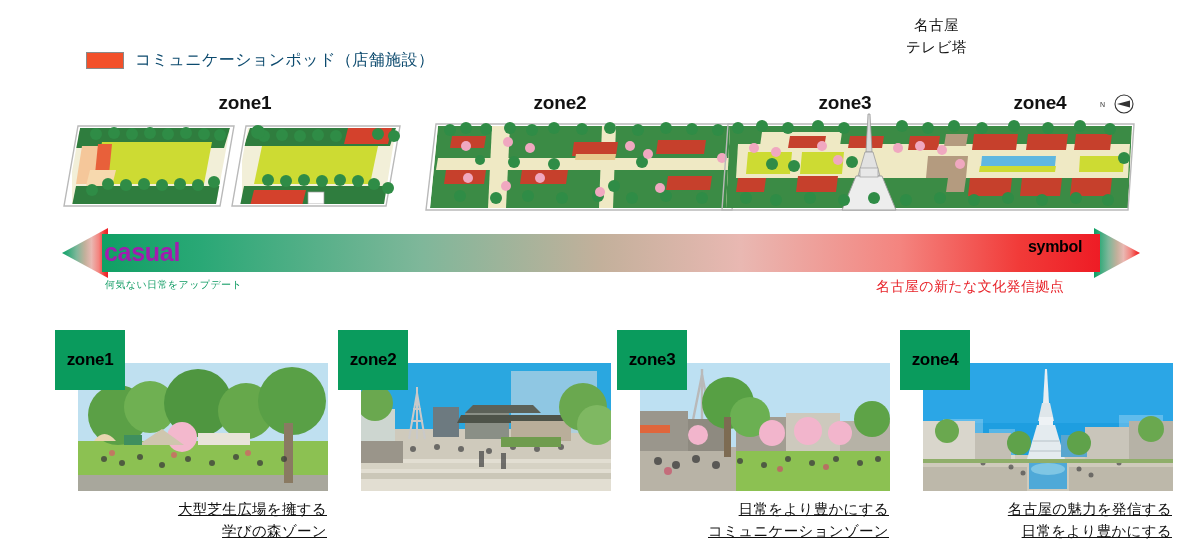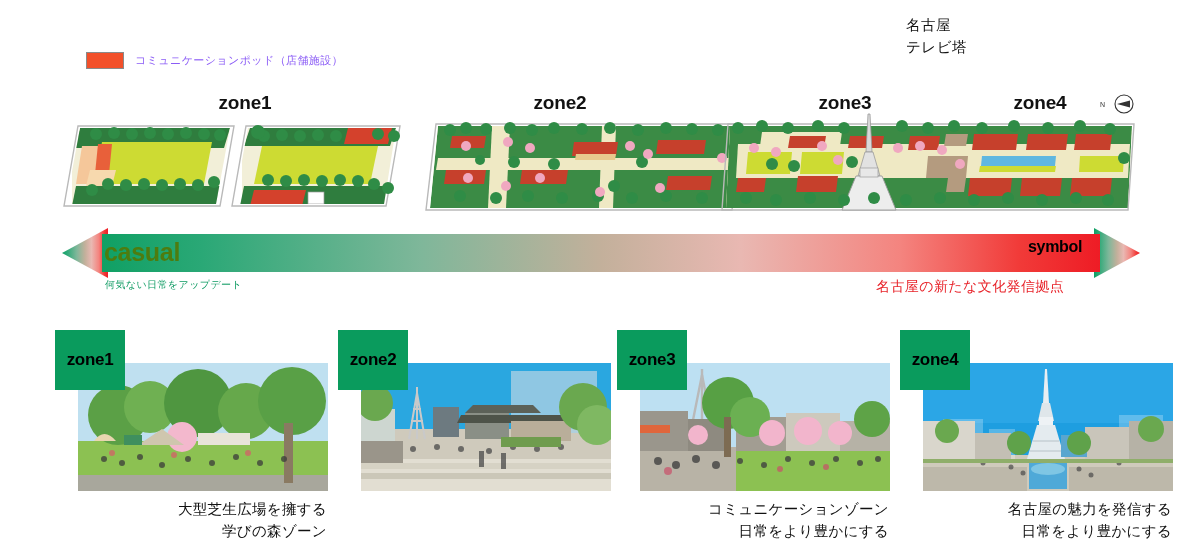--- a/index.html
+++ b/index.html
@@ -2,64 +2,64 @@
 <html lang="ja"><head>
 <meta charset="utf-8">
 <style>
   html,body{margin:0;padding:0;}
   body{
     width:1200px;height:551px;position:relative;overflow:hidden;
     background:#ffffff;
     font-family:"Liberation Sans","DejaVu Sans",sans-serif;
     color:#111;
   }
-  .abs{position:absolute;}
+  .abs{position:absolute;text-align:center;}
 
   
   #legend{left:86px;top:50px;width:340px;}
   .legend-row{display:flex;align-items:center;height:21px;margin-bottom:4px;}
   .legend-swatch{width:36px;height:15px;border:1px solid #8a8a8a;margin-right:11px;flex:0 0 auto;}
-  .legend-label{font-size:11px;letter-spacing:.4px;white-space:nowrap;color:#8b5cf6;}
+  .legend-label{font-size:16px;letter-spacing:.4px;white-space:nowrap;color:#0c4a6e;}
 
   
   .zone-tag{font-size:19px;font-weight:bold;letter-spacing:-.2px;color:#111;text-align:center;}
 
   
   #tower-label{left:906px;top:14px;font-size:14.5px;line-height:1.55;letter-spacing:.5px;color:#111;}
 
   
   #compass{left:1098px;top:93px;width:44px;height:22px;}
 
   
   #map{left:62px;top:112px;width:1078px;height:106px;}
 
   
   #arrow-wrap{left:62px;top:228px;width:1078px;height:50px;}
-  #arrow-text-casual{left:104px;top:238px;font-size:25px;font-weight:bold;letter-spacing:-.3px;color:#4d7c0f;}
+  #arrow-text-casual{left:104px;top:238px;font-size:25px;font-weight:bold;letter-spacing:-.3px;color:#a21caf;}
   #arrow-text-symbol{left:1028px;top:238px;font-size:16px;font-weight:bold;letter-spacing:-.3px;color:#000;}
   #sub-casual{left:105px;top:278px;font-size:10px;letter-spacing:.4px;color:#0f9b63;}
   #sub-symbol{left:876px;top:278px;font-size:14px;letter-spacing:.4px;color:#e8232a;}
 
   
   .card{position:absolute;top:330px;width:280px;height:220px;}
   .badge{
     position:absolute;left:0;top:0;width:70px;height:60px;background:#0a9b5d;
     display:flex;align-items:center;justify-content:center;z-index:3;
   }
   .badge span{font-size:17px;font-weight:bold;color:#000;letter-spacing:-.3px;}
   .photo{
     position:absolute;left:23px;top:33px;width:250px;height:128px;
     overflow:hidden;z-index:2;background:#cfe7f2;
   }
   .photo svg{display:block;width:250px;height:128px;}
   .caption{
     position:absolute;left:0;top:168px;width:272px;
     text-align:right;font-size:14.5px;line-height:1.55;letter-spacing:.3px;color:#111;
   }
-  .caption div{white-space:nowrap;}
+  .caption div{white-space:nowrap;text-decoration:underline;}
 </style>
 </head>
 <body>
 
 <div class="abs" id="legend">
   <div class="legend-row">
     <span class="legend-swatch" style="background:#f2502a"></span>
     <span class="legend-label">コミュニケーションポッド（店舗施設）</span>
   </div>
 </div>
@@ -450,22 +450,22 @@
       </g>
       <g fill="#c9506a" opacity=".7">
         <circle cx="28" cy="108" r="4"></circle>
           <circle cx="140" cy="106" r="3"></circle>
           <circle cx="186" cy="104" r="3"></circle>
       </g>
       <rect x="0" y="62" width="30" height="8" fill="#e0663c"></rect>
     </svg>
   </div>
   <div class="caption">
+    <div>日常をより豊かにする</div>
     <div>コミュニケーションゾーン</div>
-    <div>日常をより豊かにする</div>
   </div>
 </div>
 
 <div class="card" style="left:900px;">
   <div class="badge">
     <span>zone4</span>
   </div>
   <div class="photo">
     <svg viewBox="0 0 250 128">
       <rect width="250" height="128" fill="#1e9ee0"></rect>

